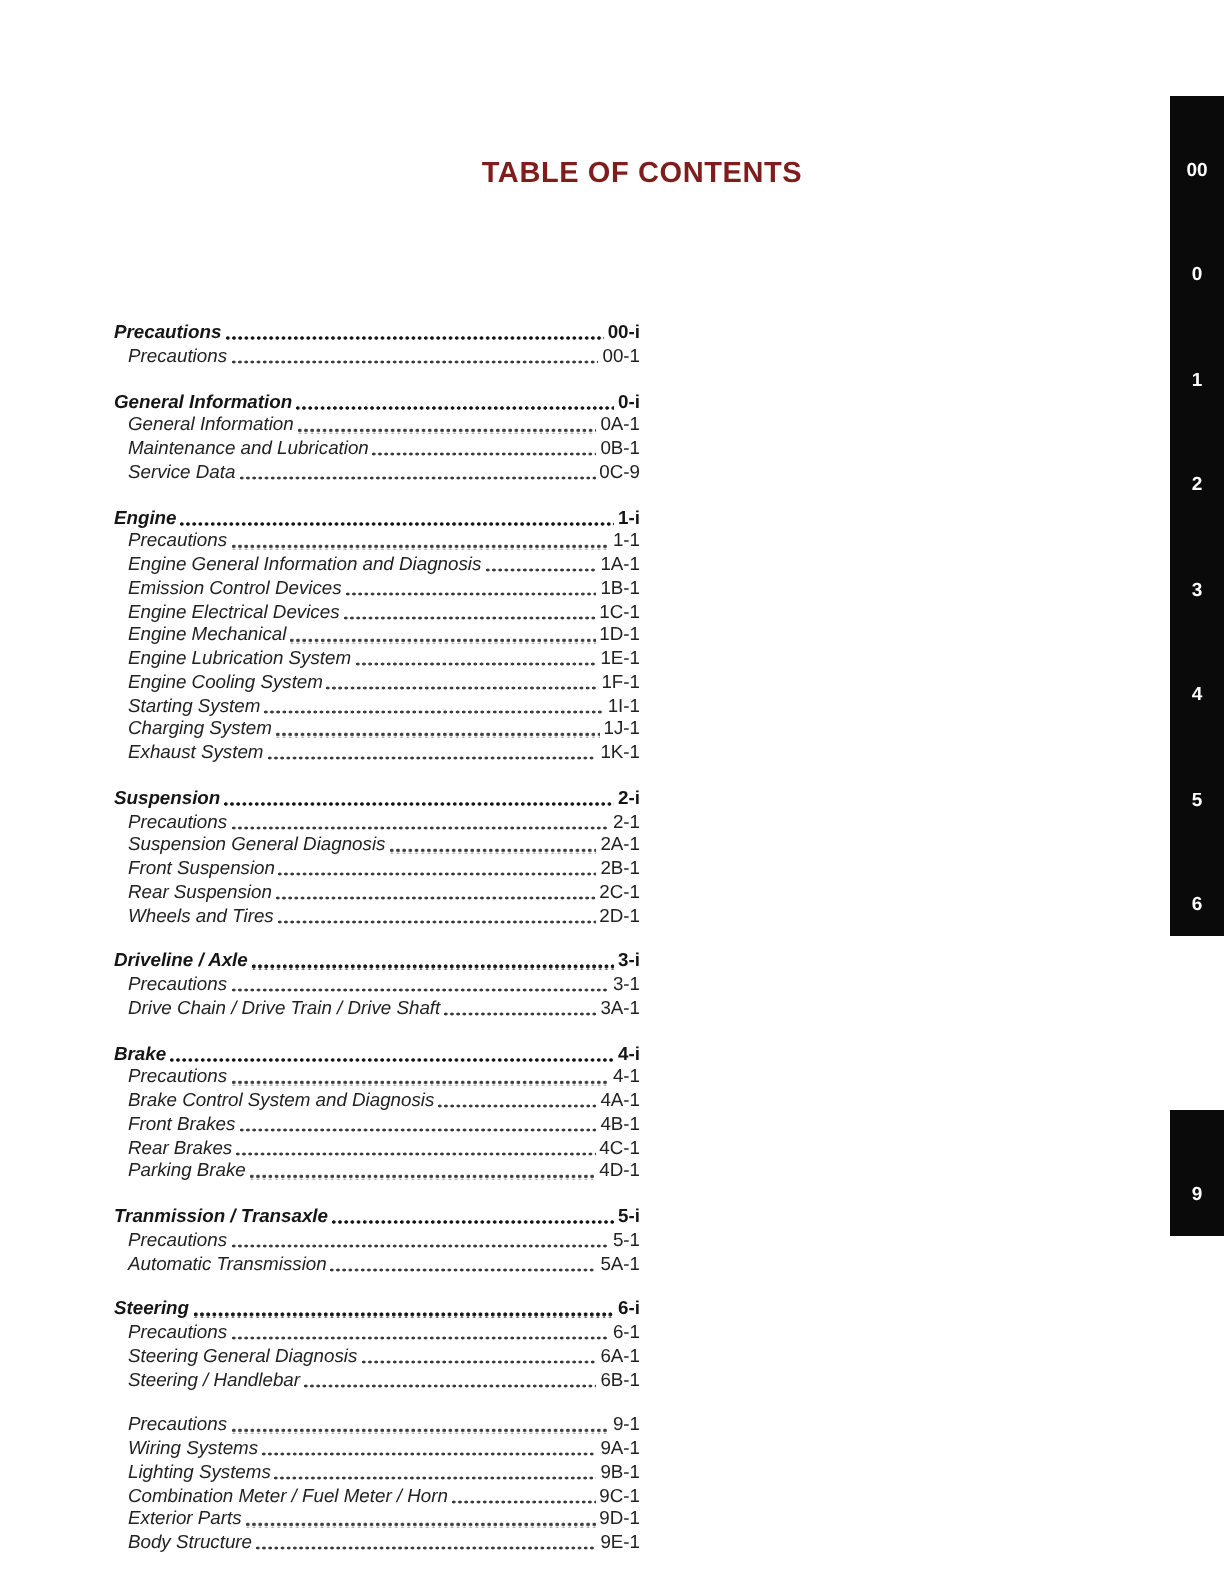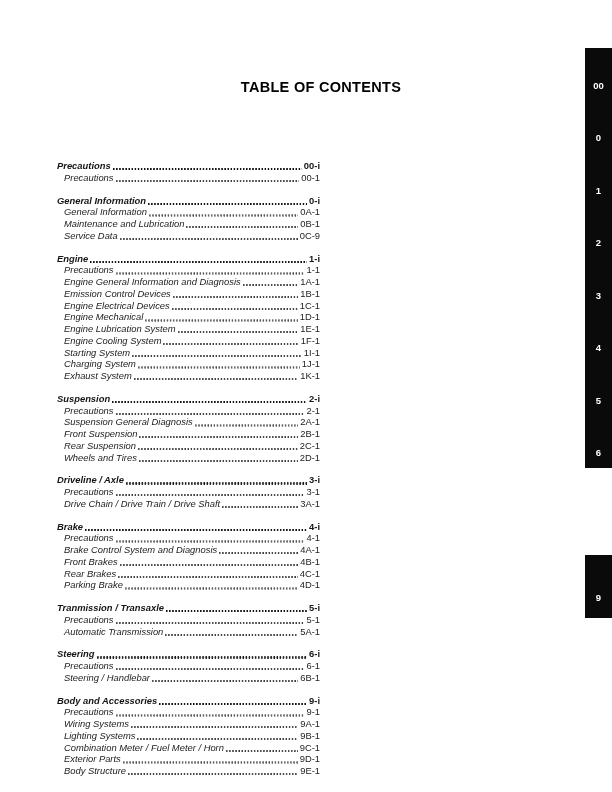--- a/index.html
+++ b/index.html
@@ -12,21 +12,21 @@
   }
   .page { position:absolute; inset:0; }
 
   .title {
     position:absolute;
     top:79px; left:57px; right:27px;
     text-align:center;
     font-size:14.5px;
     font-weight:bold;
     letter-spacing:0.3px;
-    color:#000000;
+    color:#7f1d1d;
     margin:0;
   }
 
   .toc {
     position:absolute;
     top:160px; left:57px;
     width:263px;
     color:#222222;
   }
   .section { margin-top:11px; }
@@ -318,34 +318,34 @@
       <span class="leader"></span>
       <span class="pnum">6-i</span>
     </div>
 
   <div class="row item">
     <span class="label">Precautions</span>
     <span class="leader"></span>
     <span class="pnum">6-1</span>
   </div>
 
+  <div class="row item">
+    <span class="label">Steering General Diagnosis</span>
+    <span class="leader"></span>
+    <span class="pnum">6A-1</span>
+  </div>
 
   <div class="row item">
     <span class="label">Steering / Handlebar</span>
     <span class="leader"></span>
     <span class="pnum">6B-1</span>
   </div>
 </div>
 
   <div class="section">
-    <div class="row head">
-      <span class="label">Body and Accessories</span>
-      <span class="leader"></span>
-      <span class="pnum">9-i</span>
-    </div>
 
   <div class="row item">
     <span class="label">Precautions</span>
     <span class="leader"></span>
     <span class="pnum">9-1</span>
   </div>
 
   <div class="row item">
     <span class="label">Wiring Systems</span>
     <span class="leader"></span>

